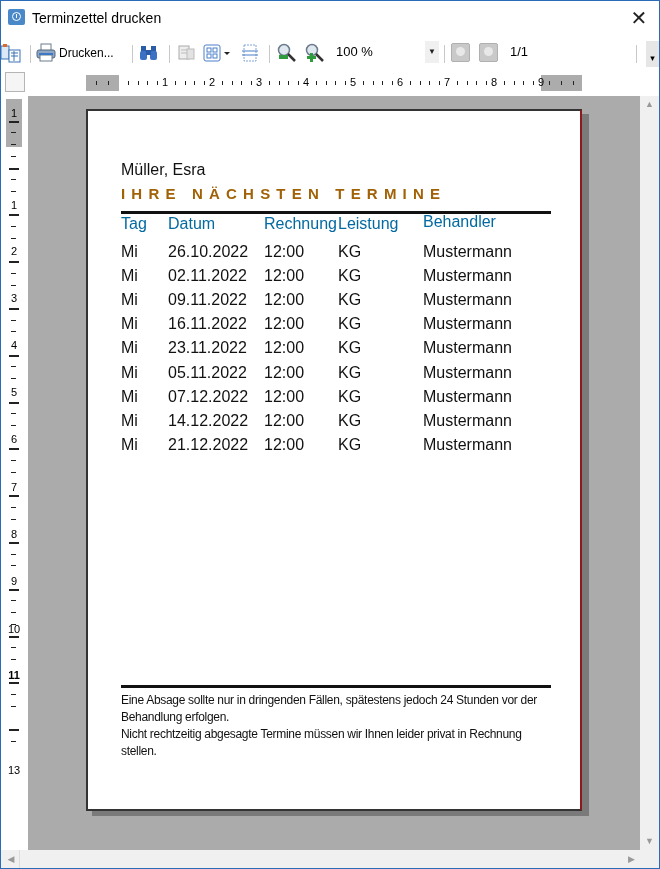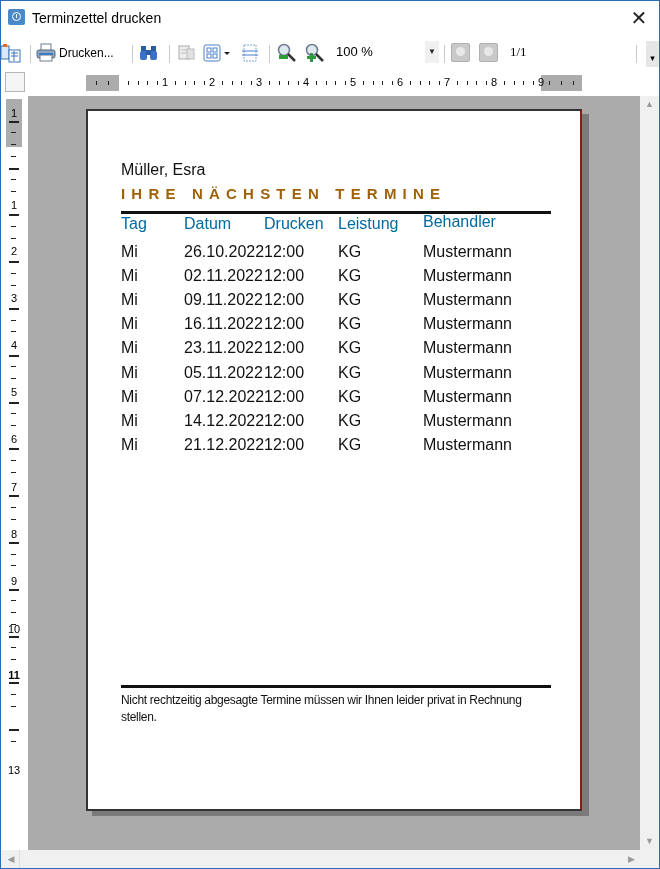--- a/index.html
+++ b/index.html
@@ -15,21 +15,21 @@
   .toolbar { position: absolute; left: 0; top: 36px; width: 658px; height: 32px; background: #fff; }
   .tb-item { position: absolute; top: 6px; height: 20px; display: flex; align-items: center; cursor: pointer; }
   .sep { position: absolute; top: 8px; width: 1px; height: 18px; background: #c8c8c8; }
   .tb-label { font-size: 12px; color: #000; margin-left: 3px; }
   .zoom-box { position: absolute; left: 331px; top: 40px; width: 107px; height: 22px; background: #fff; }
   .zoom-val { position: absolute; left: 4px; top: 3px; font-size: 13px; color: #000; }
   .zoom-arrow { position: absolute; right: 0; top: 0; width: 14px; height: 22px; background: #f0f0f0; font-size: 8px; text-align: center; line-height: 22px; color: #222; }
   .nav-btn { position: absolute; top: 42px; width: 19px; height: 19px; background: #c9c9c9; border: 1px solid #b0b0b0; border-radius: 2px; }
   .nav-btn span { position: absolute; left: 4px; top: 3px; width: 9px; height: 9px; background: #e8e8e8; border-radius: 50%; }
   .page-box { position: absolute; left: 505px; top: 40px; width: 124px; height: 22px; background: #fff; }
-  .page-val { position: absolute; left: 4px; top: 3px; font-size: 13px; color: #000; font-family: Liberation Serif, serif; }
+  .page-val { position: absolute; left: 4px; top: 3px; font-size: 13px; color: #000; }
   .overflow-btn { position: absolute; left: 645px; top: 40px; width: 13px; height: 26px; background: #e6e6e6; font-size: 9px; text-align: center; line-height: 34px; }
 
   .corner-box { position: absolute; left: 4px; top: 71px; width: 20px; height: 20px; border: 1px solid #b5b5b5; background: #f5f5f5; }
   .hruler { position: absolute; left: 85px; top: 74px; width: 496px; height: 16px; background: #fff; }
   .hruler .margin { position: absolute; top: 0; height: 16px; background: #acacac; }
   .hruler .tick { position: absolute; top: 6px; width: 1px; height: 4px; background: #222; }
   .hruler .num { position: absolute; top: 1px; font-size: 11px; color: #000; transform: translateX(-50%); }
 
   .vruler { position: absolute; left: 4px; top: 98px; width: 18px; height: 653px; background: #fff; }
   .vruler .margin { position: absolute; left: 1px; width: 16px; background: #acacac; }
@@ -39,21 +39,21 @@
   .viewport { position: absolute; left: 27px; top: 95px; width: 612px; height: 754px; background: #ababab; }
   .page-shadow { position: absolute; left: 64px; top: 18px; width: 497px; height: 702px; background: #7a7a7a; }
   .page { position: absolute; left: 58px; top: 13px; width: 496px; height: 702px; background: #fff; border: 2px solid #333; border-right-color: #8b1a1a; }
 
   .patient { position: absolute; left: 33px; top: 50px; font-size: 16px; color: #111; }
   .heading { position: absolute; left: 33px; top: 74px; font-size: 15px; font-weight: bold; letter-spacing: 6.2px; color: #a16207; }
   .rule { position: absolute; left: 33px; width: 430px; height: 3px; background: #111; }
   .thead { position: absolute; left: 33px; top: 104px; height: 22px; width: 430px; font-size: 16px; color: #0369a1; }
   .cell { position: absolute; white-space: nowrap; }
   .row { position: absolute; left: 33px; width: 430px; height: 22px; font-size: 16px; color: #111; }
-  .c0 { left: 0; } .c1 { left: 63px; } .c2 { left: 143px; } .c3 { left: 217px; } .c4 { left: 302px; }
+  .c0 { left: 0; } .c1 { left: 47px; } .c2 { left: 143px; } .c3 { left: 217px; } .c4 { left: 302px; }
   .thead .c4 { top: -2px; }
   .footer-text { position: absolute; left: 33px; top: 581px; width: 430px; font-size: 12px; line-height: 17px; color: #111; letter-spacing: -0.3px; }
 
   .vscroll { position: absolute; left: 639px; top: 95px; width: 19px; height: 754px; background: #f0f0f0; }
   .vscroll .up, .vscroll .down { position: absolute; left: 0; width: 19px; height: 17px; text-align: center; font-size: 9px; color: #999; line-height: 17px; cursor: pointer; }
   .vscroll .up { top: 0; } .vscroll .down { bottom: 0; }
   .hscroll { position: absolute; left: 0; top: 849px; width: 639px; height: 18px; background: #f0f0f0; }
   .hscroll .left, .hscroll .right { position: absolute; top: 0; width: 17px; height: 18px; text-align: center; font-size: 9px; color: #999; line-height: 18px; cursor: pointer; }
   .hscroll .left { left: 2px; border-right: 1px solid #ddd; } .hscroll .right { right: 0; }
   .scroll-corner { position: absolute; left: 639px; top: 849px; width: 19px; height: 18px; background: #f0f0f0; }
@@ -282,21 +282,21 @@
 
   <div class="viewport">
     <div class="page-shadow"></div>
     <div class="page">
       <div class="patient">Müller, Esra</div>
       <div class="heading">IHRE NÄCHSTEN TERMINE</div>
       <div class="rule" style="top:100px;"></div>
       <div class="thead">
         <span class="cell c0">Tag</span>
         <span class="cell c1">Datum</span>
-        <span class="cell c2">Drucken</span>
+        <span class="cell c2">Rechnung</span>
         <span class="cell c3">Leistung</span>
         <span class="cell c4">Behandler</span>
       </div>
       <div id="rows">
           <div class="row" style="top: 132px;">
             <span class="cell c0">Mi</span>
             <span class="cell c1">26.10.2022</span>
             <span class="cell c2">12:00</span>
             <span class="cell c3">KG</span>
             <span class="cell c4">Mustermann</span>
@@ -353,20 +353,21 @@
           <div class="row" style="top: 324.8px;">
             <span class="cell c0">Mi</span>
             <span class="cell c1">21.12.2022</span>
             <span class="cell c2">12:00</span>
             <span class="cell c3">KG</span>
             <span class="cell c4">Mustermann</span>
           </div>
         </div>
       <div class="rule" style="top:574px;"></div>
       <div class="footer-text">
+        <div>Eine Absage sollte nur in dringenden Fällen, spätestens jedoch 24 Stunden vor der Behandlung erfolgen.</div>
         <div>Nicht rechtzeitig abgesagte Termine müssen wir Ihnen leider privat in Rechnung stellen.</div>
       </div>
     </div>
   </div>
 
   <div class="vscroll">
     <div class="up">▲</div>
     <div class="down">▼</div>
   </div>
   <div class="hscroll">

